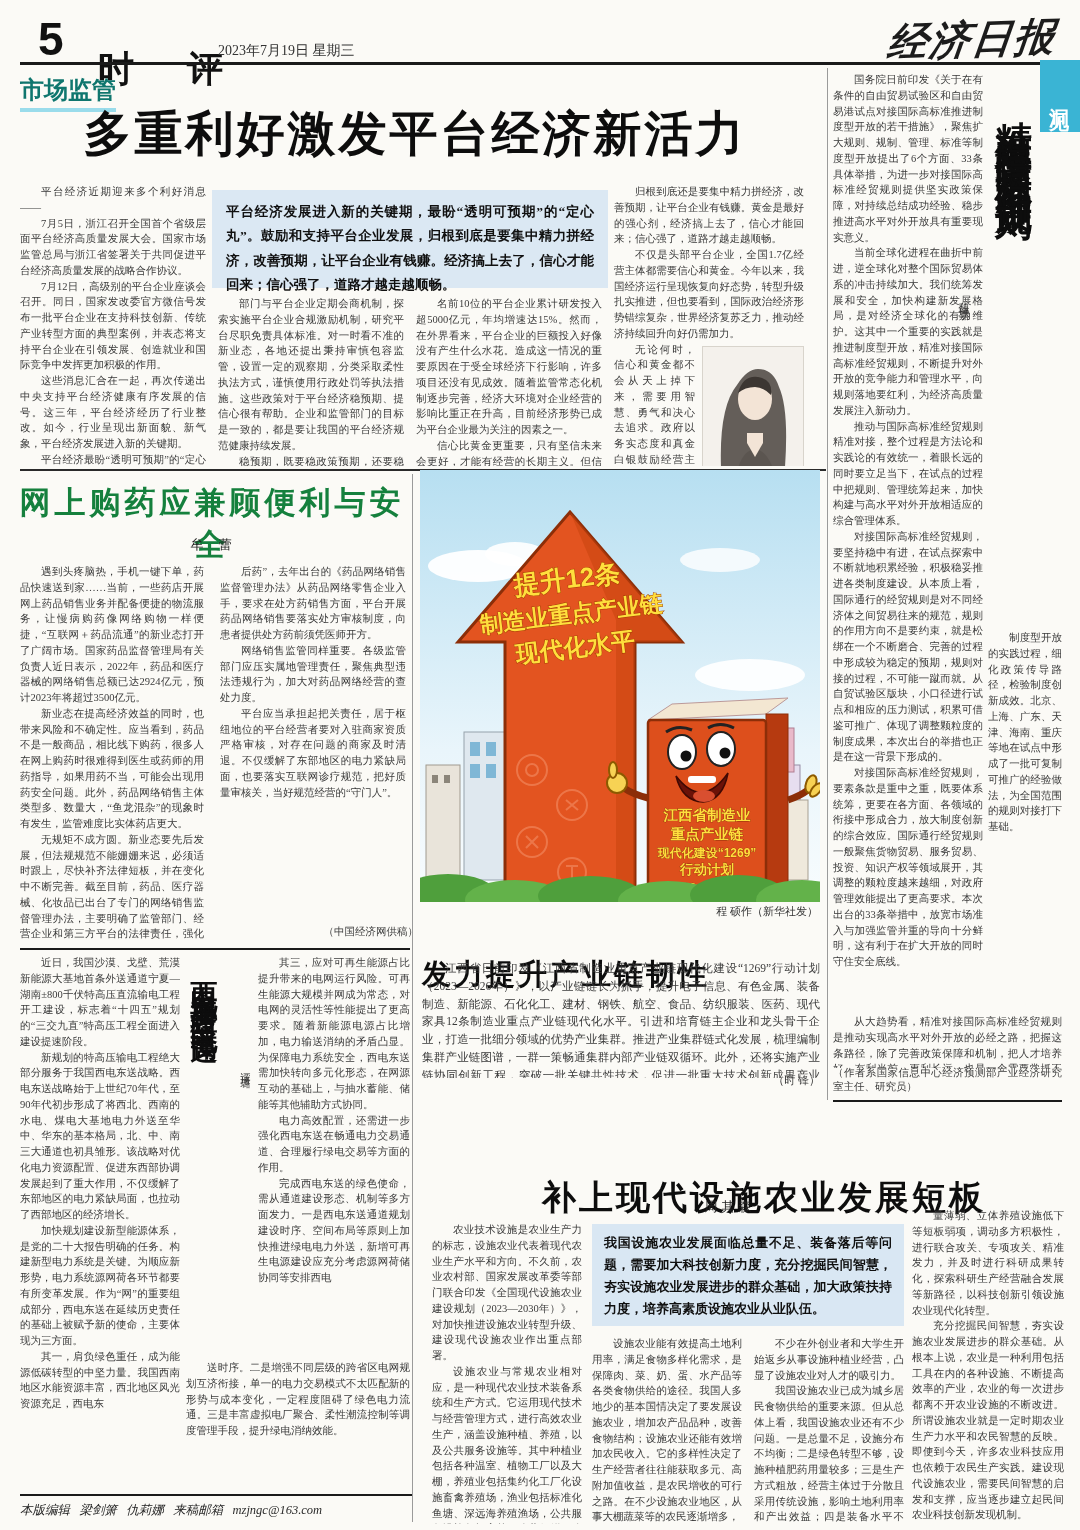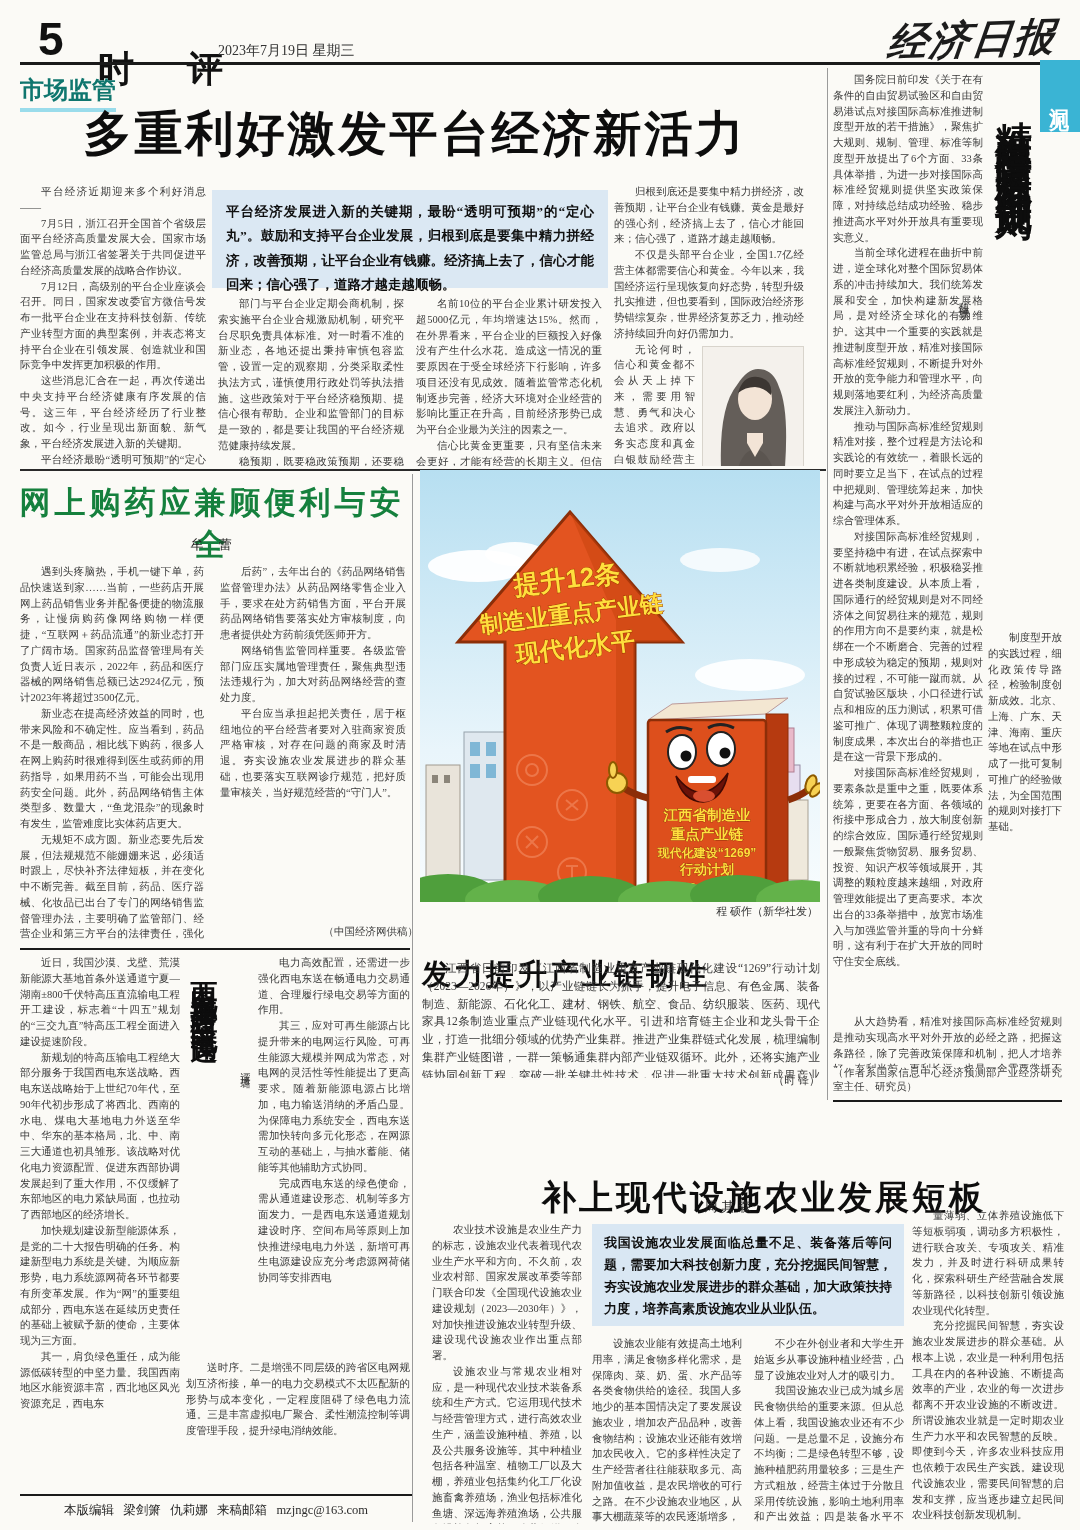--- a/index.html
+++ b/index.html
@@ -121,21 +121,21 @@
   <div class="abs serif-headline" style="left:14px;top:482px;width:396px;">网上购药应兼顾便利与安全</div>
   <div class="abs byline" style="left:20px;top:536px;width:388px;">牟 蕾</div>
   <div class="abs col" style="left:20px;top:564px;width:184px;height:380px;">
       <p>遇到头疼脑热，手机一键下单，药品快速送到家……当前，一些药店开展网上药品销售业务并配备便捷的物流服务，让慢病购药像网络购物一样便捷，“互联网＋药品流通”的新业态打开了广阔市场。国家药品监督管理局有关负责人近日表示，2022年，药品和医疗器械的网络销售总额已达2924亿元，预计2023年将超过3500亿元。</p>
       <p>新业态在提高经济效益的同时，也带来风险和不确定性。应当看到，药品不是一般商品，相比线下购药，很多人在网上购药时很难得到医生或药师的用药指导，如果用药不当，可能会出现用药安全问题。此外，药品网络销售主体类型多、数量大，“鱼龙混杂”的现象时有发生，监管难度比实体药店更大。</p>
       <p>无规矩不成方圆。新业态要先后发展，但法规规范不能姗姗来迟，必须适时跟上，尽快补齐法律短板，并在变化中不断完善。截至目前，药品、医疗器械、化妆品已出台了专门的网络销售监督管理办法，主要明确了监管部门、经营企业和第三方平台的法律责任，强化网络销售监测，发现案件异地处理的相关规定，提出安全风险控制的相关措施，要求对网售全过程强化质量管理。</p>
     </div>
   <div class="abs col" style="left:220px;top:564px;width:186px;height:358px;">
       <p>后药”，去年出台的《药品网络销售监督管理办法》从药品网络零售企业入手，要求在处方药销售方面，平台开展药品网络销售要落实处方审核制度，向患者提供处方药前须凭医师开方。</p>
       <p>网络销售监管同样重要。各级监管部门应压实属地管理责任，聚焦典型违法违规行为，加大对药品网络经营的查处力度。</p>
-      <p>平台应当承担起把关责任，居于枢纽地位的平台经营者要对入驻商家资质严格审核，对存在问题的商家及时清退。夯实设施农业发展进步的群众基础，也要落实互联网诊疗规范，把好质量审核关，当好规范经营的“守门人”。</p>
+      <p>平台应当承担起把关责任，居于枢纽地位的平台经营者要对入驻商家资质严格审核，对存在问题的商家及时清退。不仅缓解了东部地区的电力紧缺局面，也要落实互联网诊疗规范，把好质量审核关，当好规范经营的“守门人”。</p>
     </div>
   <div class="abs col align-right" style="left:232px;top:924px;width:186px;">（中国经济网供稿）</div>
   <div class="abs hrule" style="left:20px;top:948px;width:390px;height:2px;"></div>
 
   <div class="abs" style="left:420px;top:470px;width:400px;height:432px;">
     <svg width="400" height="432" viewBox="0 0 400 432">
       <defs>
         <linearGradient id="sky" x1="0" y1="0" x2="0" y2="1">
           <stop offset="0" stop-color="#b7dff1"></stop>
             <stop offset="0.65" stop-color="#e9f5fb"></stop>
@@ -233,30 +233,30 @@
 
   <div class="abs col" style="left:20px;top:955px;width:160px;height:533px;">
       <p>近日，我国沙漠、戈壁、荒漠新能源大基地首条外送通道宁夏—湖南±800千伏特高压直流输电工程开工建设，标志着“十四五”规划的“三交九直”特高压工程全面进入建设提速阶段。</p>
       <p>新规划的特高压输电工程绝大部分服务于我国西电东送战略。西电东送战略始于上世纪70年代，至90年代初步形成了将西北、西南的水电、煤电大基地电力外送至华中、华东的基本格局，北、中、南三大通道也初具雏形。该战略对优化电力资源配置、促进东西部协调发展起到了重大作用，不仅缓解了东部地区的电力紧缺局面，也拉动了西部地区的经济增长。</p>
       <p>加快规划建设新型能源体系，是党的二十大报告明确的任务。构建新型电力系统是关键。为顺应新形势，电力系统源网荷各环节都要有所变革发展。作为“网”的重要组成部分，西电东送在延续历史责任的基础上被赋予新的使命，主要体现为三方面。</p>
       <p>其一，肩负绿色重任，成为能源低碳转型的中坚力量。我国西南地区水能资源丰富，西北地区风光资源充足，西电东</p>
     </div>
   <div class="abs power-headline vtext" style="left:186px;top:960px;height:392px;">西电东送要转向『绿电高速』</div>
   <div class="abs v-author vtext" style="left:238px;top:1064px;height:70px;font-size:10px;">谭琦璐</div>
   <div class="abs col" style="left:258px;top:955px;width:152px;height:395px;">
+      <p>其三，应对可再生能源占比提升带来的电网运行风险。可再生能源大规模并网成为常态，对电网的灵活性等性能提出了更高要求。随着新能源电源占比增加，电力输送消纳的矛盾凸显。为保障电力系统安全，西电东送需加快转向多元化形态，在网源互动的基础上，与抽水蓄能、储能等其他辅助方式协同。</p>
       <p>电力高效配置，还需进一步强化西电东送在畅通电力交易通道、合理履行绿电交易等方面的作用。</p>
-      <p>其三，应对可再生能源占比提升带来的电网运行风险。可再生能源大规模并网成为常态，对电网的灵活性等性能提出了更高要求。随着新能源电源占比增加，电力输送消纳的矛盾凸显。为保障电力系统安全，西电东送需加快转向多元化形态，在网源互动的基础上，与抽水蓄能、储能等其他辅助方式协同。</p>
       <p>完成西电东送的绿色使命，需从通道建设形态、机制等多方面发力。一是西电东送通道规划建设时序、空间布局等原则上加快推进绿电电力外送，新增可再生电源建设应充分考虑源网荷储协同等安排西电</p>
     </div>
   <div class="abs col" style="left:186px;top:1360px;width:224px;height:128px;">
       <p>送时序。二是增强不同层级的跨省区电网规划互济衔接，单一的电力交易模式不太匹配新的形势与成本变化，一定程度阻碍了绿色电力流通。三是丰富虚拟电厂聚合、柔性潮流控制等调度管理手段，提升绿电消纳效能。</p>
     </div>
 
   <div class="abs hrule" style="left:20px;top:1494px;width:392px;height:2px;"></div>
-  <div class="abs" style="left:20px;top:1502px;width:392px;text-align:center;font-size:12.5px;color:#222;">
+  <div class="abs" style="left:20px;top:1502px;width:392px;font-size:12.5px;color:#222;font-style:italic;">
     <span>本版编辑</span>&nbsp;&nbsp;
     <span>梁剑箫</span>&nbsp;&nbsp;
     <span>仇莉娜</span>&nbsp;&nbsp;
     <span>来稿邮箱</span>&nbsp;&nbsp;
     <a href="#" class="email">mzjngc@163.com</a>
   </div>
 
   <div class="abs hei-headline" style="left:444px;top:1140px;width:640px;font-size:34px;letter-spacing:3px;text-align:center;">补上现代设施农业发展短板</div>
   <div class="abs byline" style="left:600px;top:1198px;width:260px;letter-spacing:4px;">周其森</div>
   <div class="abs agri-box" style="left:592px;top:1224px;width:312px;height:102px;">我国设施农业发展面临总量不足、装备落后等问题，需要加大科技创新力度，充分挖掘民间智慧，夯实设施农业发展进步的群众基础，加大政策扶持力度，培养高素质设施农业从业队伍。</div>

